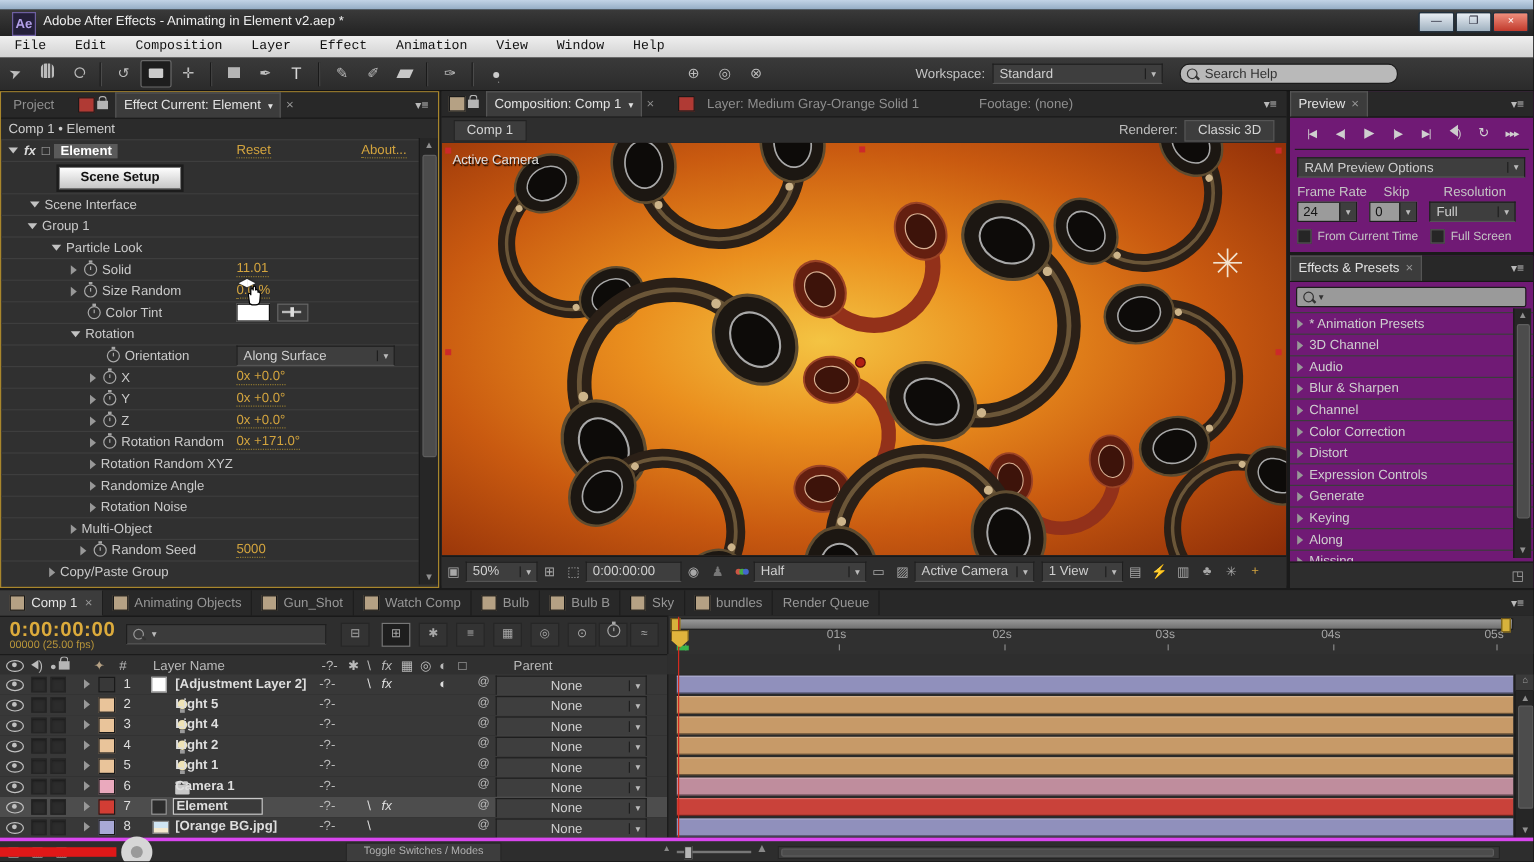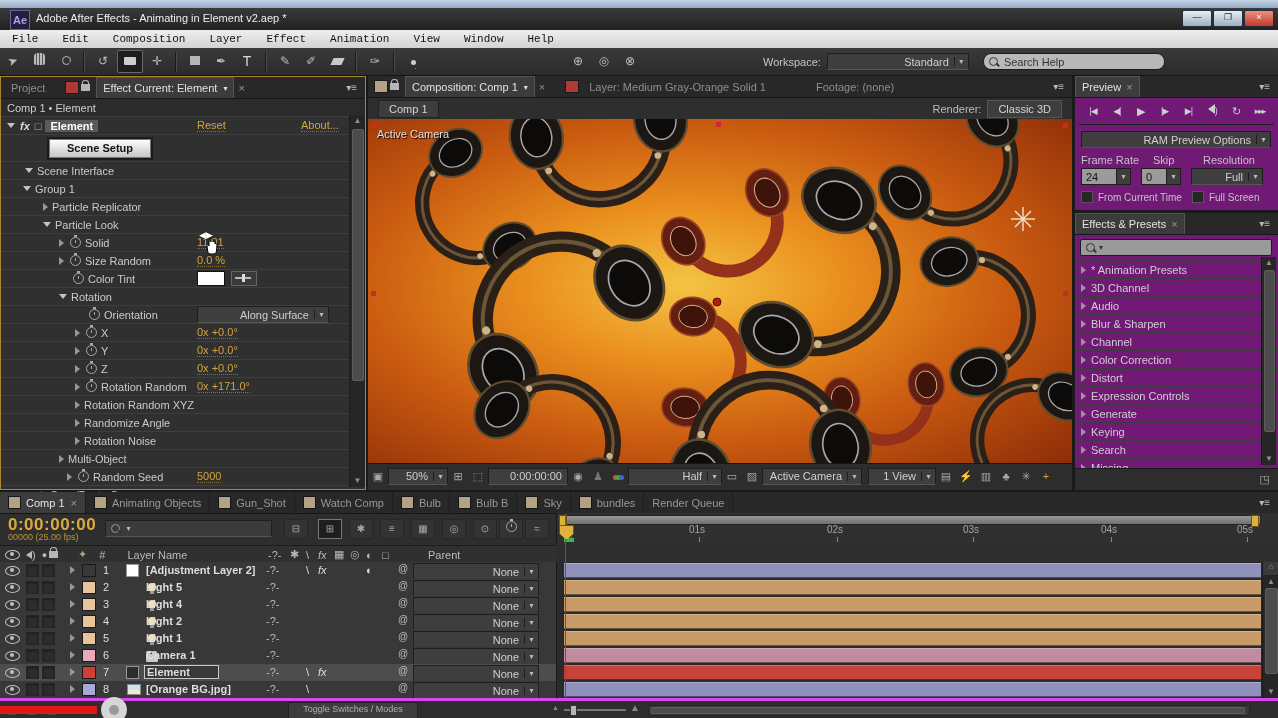--- a/index.html
+++ b/index.html
@@ -22,21 +22,21 @@
   .menubar span{padding:0 12px;font-family:Liberation Mono, monospace;}
   .toolbar{left:0;top:48px;width:1278px;height:27px;background:linear-gradient(#3a3a3a,#2b2b2b);
            border-bottom:1px solid #141414;display:flex;align-items:center;color:#bdbdbd;}
   .tool{width:24px;height:21px;margin:0 1px;text-align:center;line-height:21px;font-size:12px;}
   .tool.active{background:#1d1d1d;border:1px solid #6a6a6a;border-radius:2px;}
   .tsep{width:1px;height:20px;background:#1a1a1a;margin:0 5px;border-right:1px solid #4a4a4a;}
   .wslabel{color:#c4c4c4;margin:0 6px 0 120px;}
   
   .dd{background:#3e3e3e;border:1px solid #1e1e1e;border-bottom-color:#555;height:15px;
       display:flex;align-items:center;color:#cfcfcf;}
-  .dd .t{flex:1;padding:0 5px;white-space:nowrap;overflow:hidden;text-align:right;}
+  .dd .t{flex:1;padding:0 5px;white-space:nowrap;overflow:hidden;}
   .dd .a{width:13px;text-align:center;border-left:1px solid #1e1e1e;color:#bbb;font-size:8px;}
   .val{color:#d3a43e;border-bottom:1px dotted #8a7430;}
   .tri-r{display:inline-block;width:0;height:0;border-left:5px solid #989898;
          border-top:4px solid transparent;border-bottom:4px solid transparent;}
   .tri-d{display:inline-block;width:0;height:0;border-top:5px solid #c2c2c2;
          border-left:4px solid transparent;border-right:4px solid transparent;}
   .sw{display:inline-block;width:9px;height:9px;border:1px solid #a8a8a8;border-radius:50%;position:relative;}
   .sw:before{content:"";position:absolute;left:3px;top:-3px;width:3px;height:2px;background:#a8a8a8;}
   .sw:after{content:"";position:absolute;left:4px;top:2px;width:1px;height:3px;background:#a8a8a8;}
   .scroll{background:#262626;border-left:1px solid #1a1a1a;}
@@ -197,24 +197,20 @@
     </div>
     <div class="erow">
       <span class="tri-d" style="margin-left:24px"></span>
       <span class="lbl">Scene Interface</span>
     </div>
     <div class="erow">
       <span class="tri-d" style="margin-left:22px"></span>
       <span class="lbl">Group 1</span>
     </div>
     <div class="erow">
-      <span class="tri-r" style="margin-left:42px"></span>
-      <span class="lbl">Particle Replicator</span>
-    </div>
-    <div class="erow">
       <span class="tri-d" style="margin-left:42px"></span>
       <span class="lbl">Particle Look</span>
     </div>
     <div class="erow">
       <span class="tri-r" style="margin-left:58px"></span>
       <span class="sw" style="margin-left:6px"></span>
       <span class="lbl">Solid</span>
       <span class="evalbox">
           <span class="val">11.01</span>
         </span>
@@ -542,21 +538,21 @@
       <div class="preset-row">
           <span class="tri-r"></span>
           <span style="margin-left:5px">Generate</span>
         </div>
       <div class="preset-row">
           <span class="tri-r"></span>
           <span style="margin-left:5px">Keying</span>
         </div>
       <div class="preset-row">
           <span class="tri-r"></span>
-          <span style="margin-left:5px">Search</span>
+          <span style="margin-left:5px">Along</span>
         </div>
       <div class="preset-row">
           <span class="tri-r"></span>
           <span style="margin-left:5px">Missing</span>
         </div>
 
     </div>
     <div class="abs scroll" style="right:2px;top:44px;width:14px;height:208px">
       <div class="sarrow">▲</div>
       <div class="thumb" style="position:absolute;left:2px;top:13px;width:9px;height:160px"></div>

